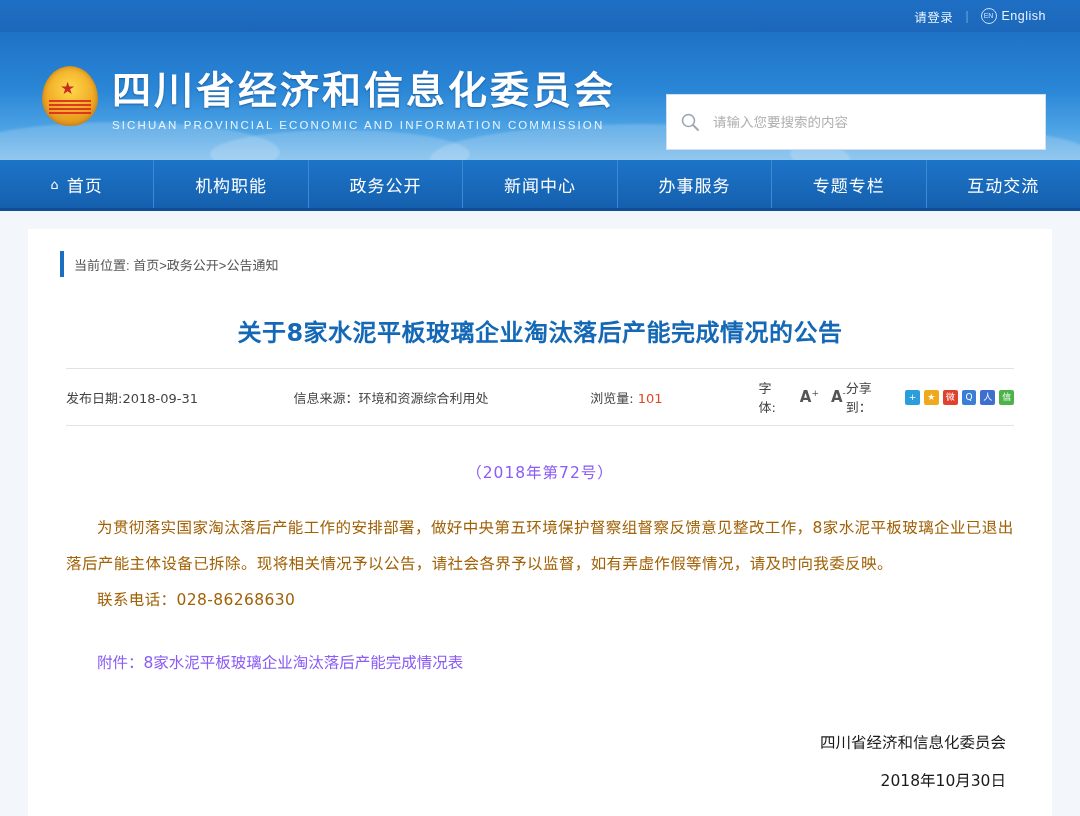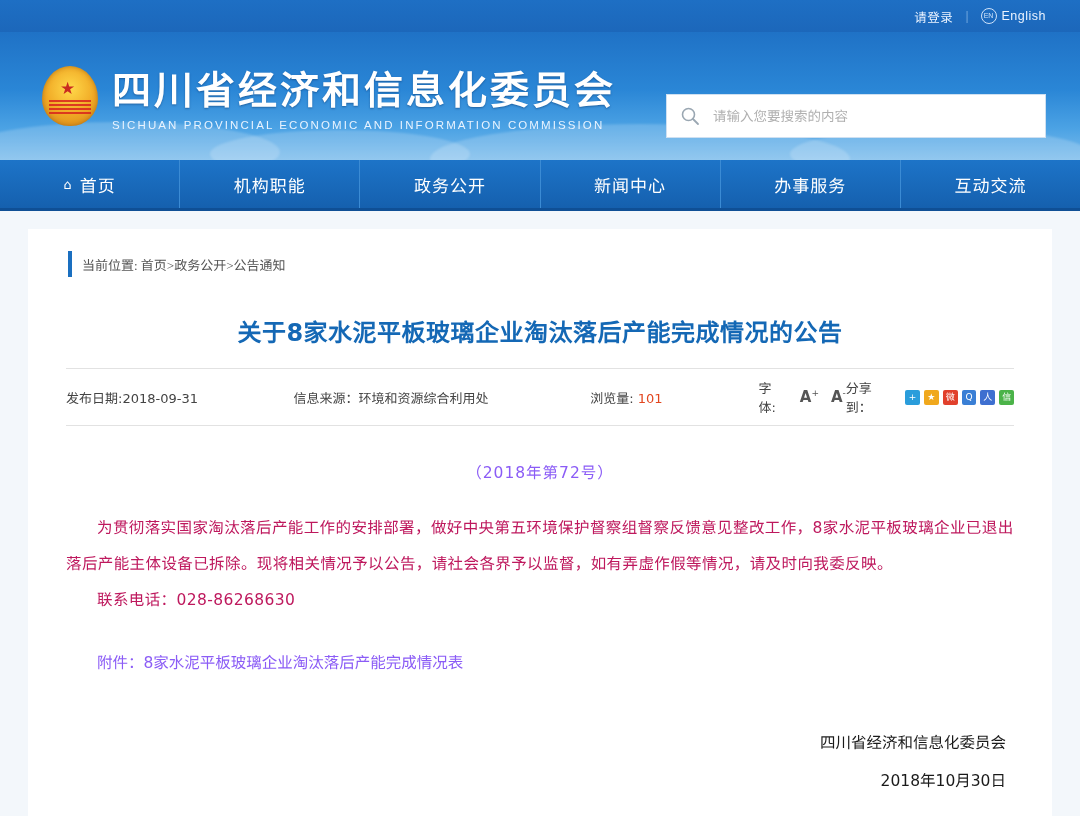--- a/index.html
+++ b/index.html
@@ -103,21 +103,21 @@
     font-size: 11.5px;
     letter-spacing: 2.1px;
     margin-top: 5px;
     color: #e8f3ff;
     font-family: "Liberation Sans", sans-serif;
   }
 
   .searchbox {
     position: absolute;
     right: 34px; top: 62px;
-    width: 380px; height: 44px;
+    width: 380px; height: 56px;
     background: #ffffff;
     border: 1px solid #cfe0f1;
     box-sizing: border-box;
     display: flex;
     align-items: center;
   }
   .searchbox .mag {
     width: 46px; height: 44px;
     display: flex; align-items: center; justify-content: center;
   }
@@ -173,22 +173,21 @@
     padding: 0 38px;
     position: relative;
   }
   .breadcrumb {
     display: flex;
     align-items: center;
     gap: 10px;
     padding: 22px 0 20px 0;
     font-size: 13px;
     color: #555;
-    font-family: Liberation Serif, serif;
-    margin-left: 8px;
+    font-family: Liberation Sans, sans-serif;
   }
   .breadcrumb .bar {
     width: 4px; height: 26px; background: #1a6fc0; display: inline-block;
     margin-left: -6px;
   }
   .article-title {
     text-align: center;
     color: #1468b5;
     font-size: 24px;
     font-weight: bold;
@@ -248,21 +247,21 @@
     text-align: center;
     font-size: 15.5px;
     color: #8b5cf6;
     padding: 34px 0 28px 0;
     letter-spacing: 1px;
     font-family: "DejaVu Sans", "Liberation Sans", sans-serif;
   }
   .para {
     font-size: 15.5px;
     line-height: 36px;
-    color: #be185d;
+    color: #a16207;
     text-indent: 2em;
     letter-spacing: .4px;
     font-family: "DejaVu Sans", "Liberation Sans", sans-serif;
   }
   .para.tight { text-indent: 2em; }
   .attach {
     font-size: 15.5px;
     line-height: 34px;
     color: #8b5cf6;
     text-indent: 2em;
@@ -330,20 +329,23 @@
       <span>机构职能</span>
     </div>
     <div class="item">
       <span>政务公开</span>
     </div>
     <div class="item">
       <span>新闻中心</span>
     </div>
     <div class="item">
       <span>办事服务</span>
+    </div>
+    <div class="item">
+      <span>专题专栏</span>
     </div>
     <div class="item">
       <span>互动交流</span>
     </div>
   </div>
 
   <div class="page-body">
     <div class="card">
 
       <div class="breadcrumb">

